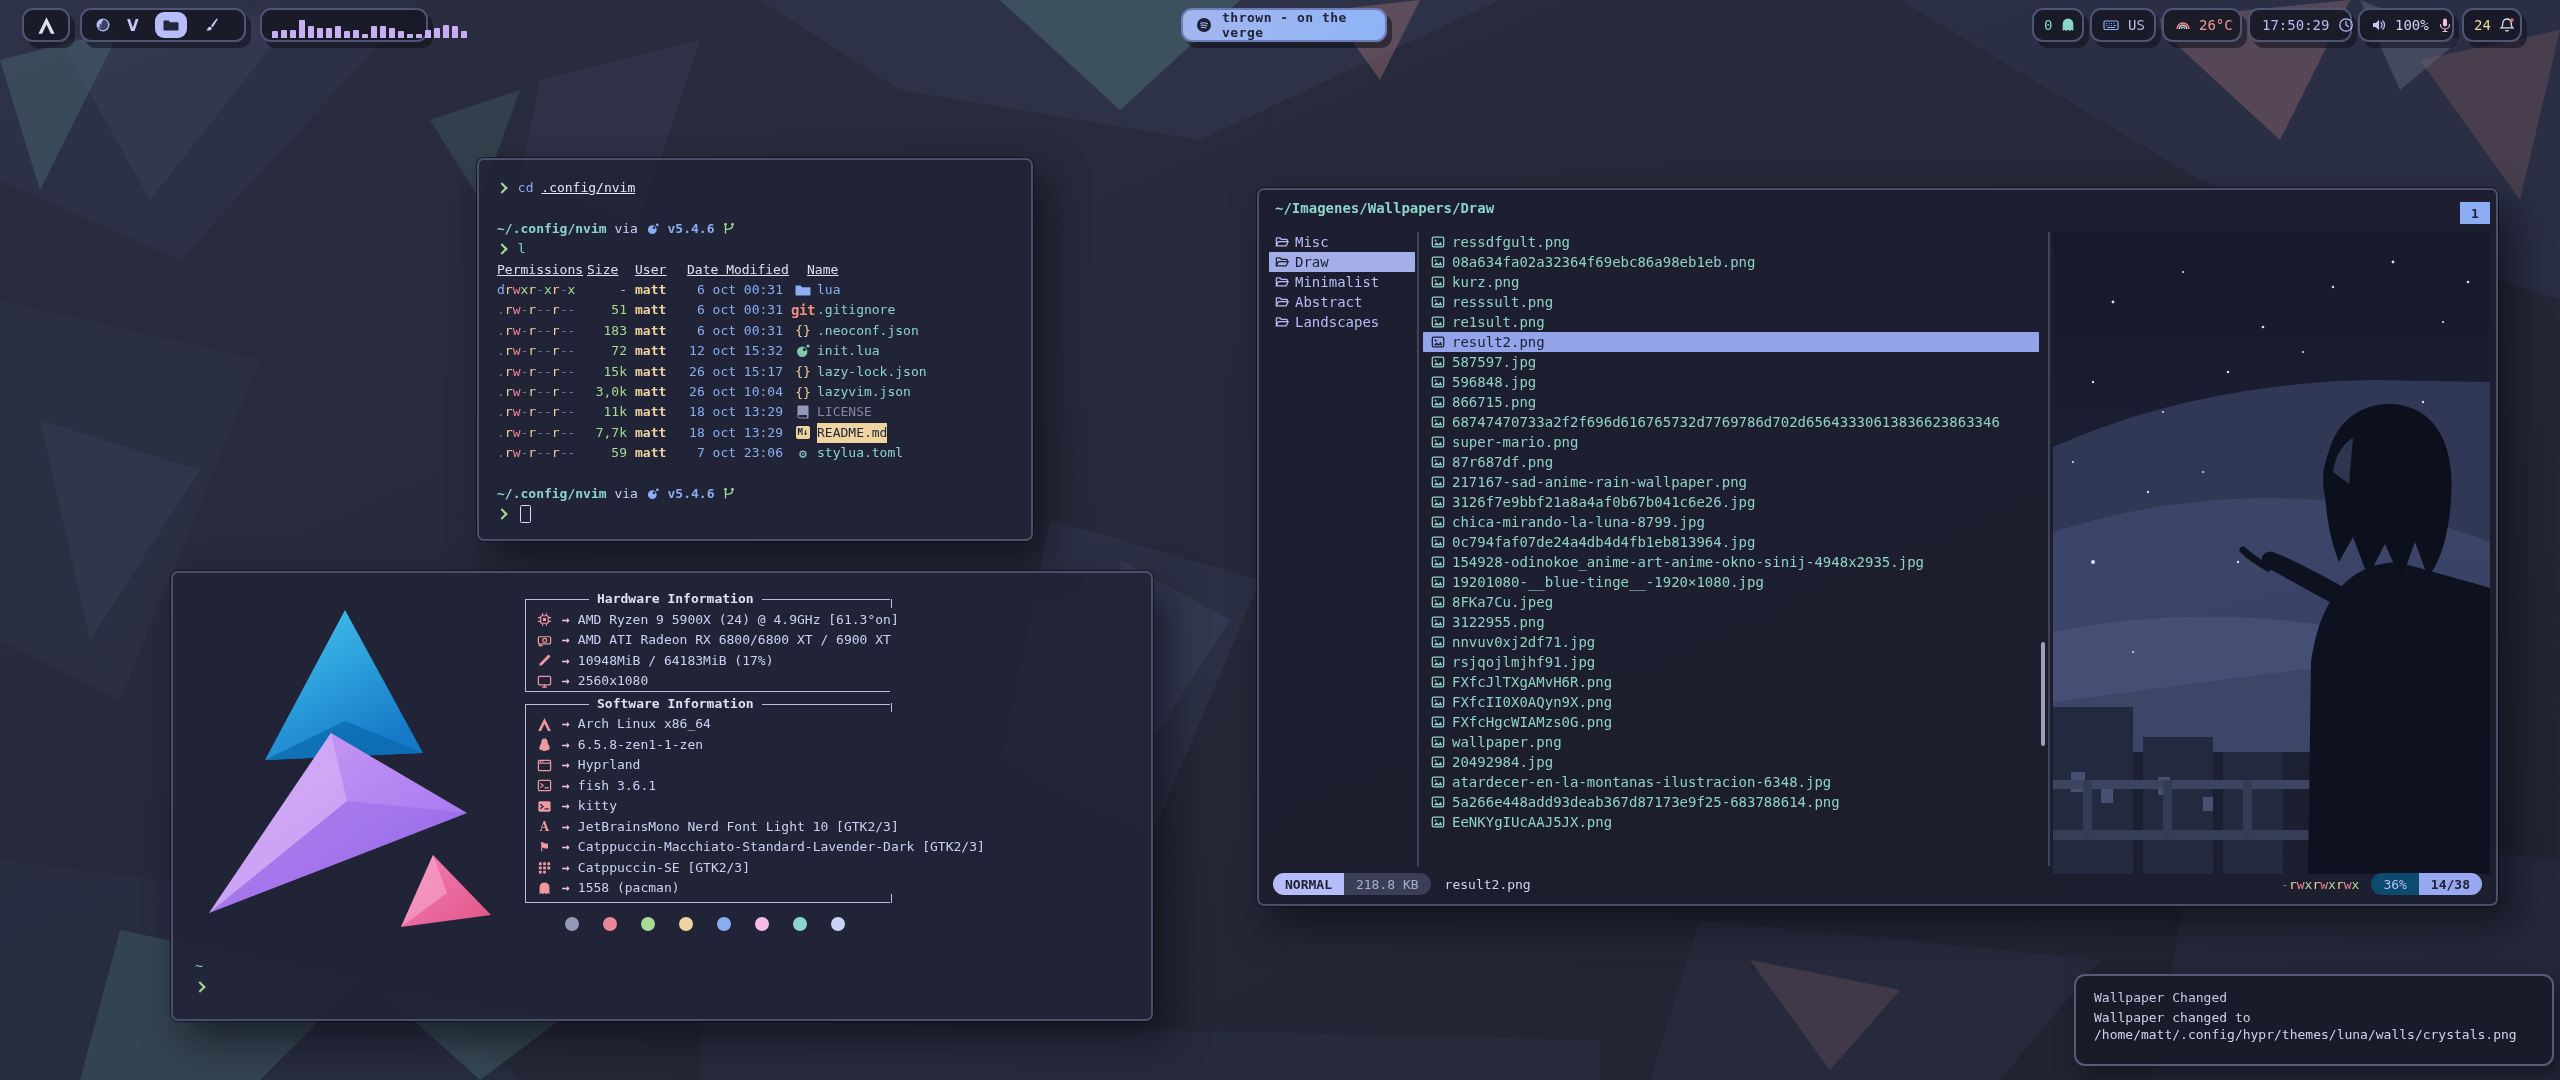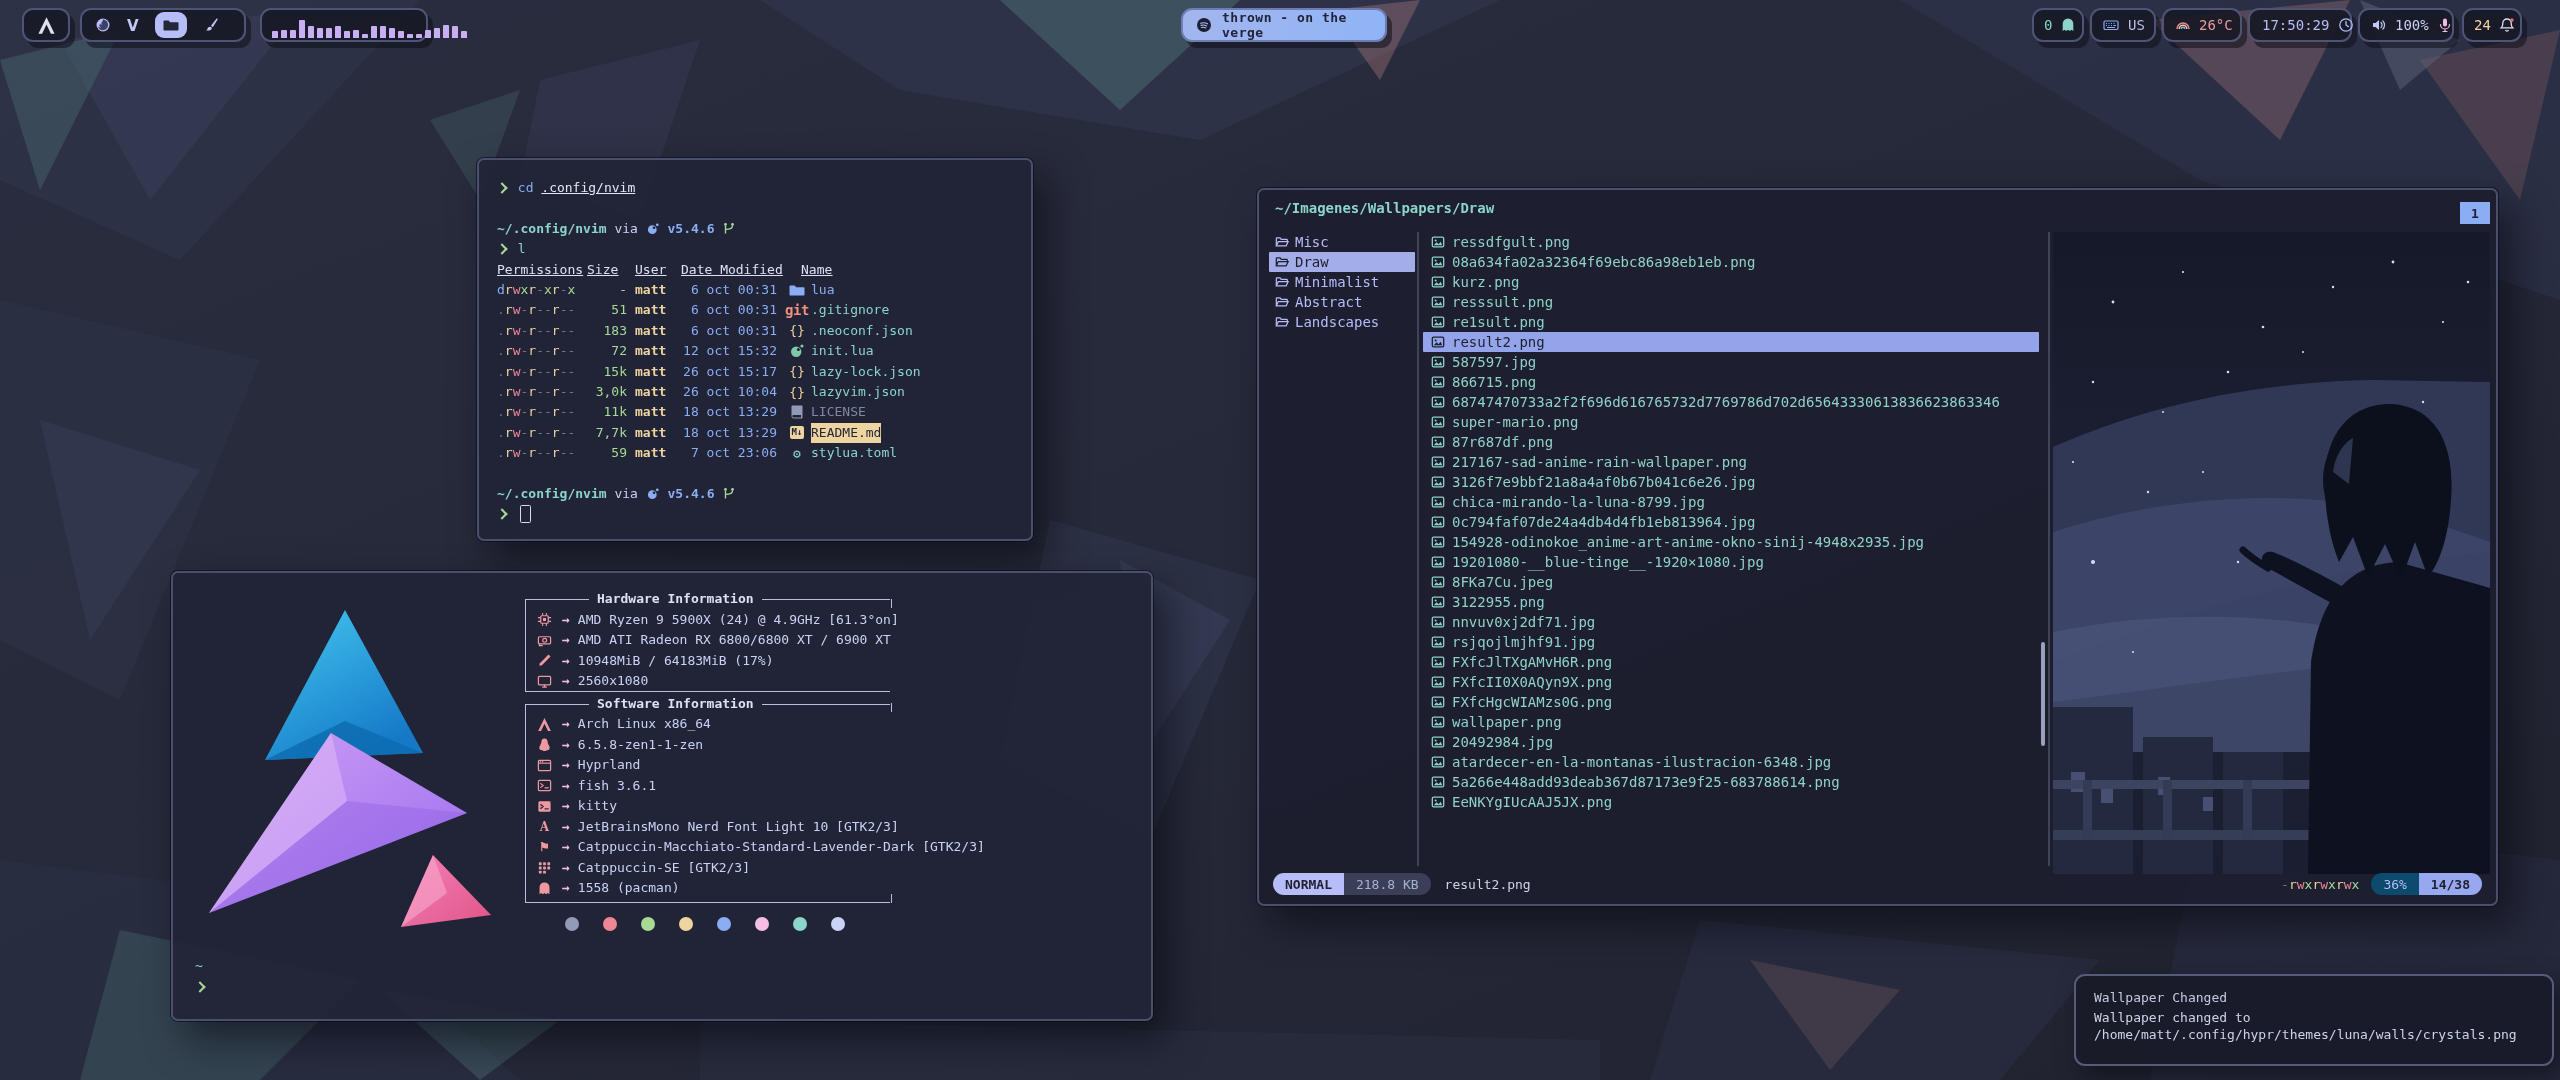--- a/index.html
+++ b/index.html
@@ -45,21 +45,21 @@
     z-index:20;
   }
   
   #terminal{left:477px;top:158px;width:556px;height:383px;padding:18px 18px 0 18px;font-size:13px;color:#cad3f5}
   .tline{height:20.4px;line-height:20.4px;white-space:pre;display:flex;align-items:center}
   .u{text-decoration:underline;color:#e4e7f4}
   .lsrow{display:flex;height:20.4px;line-height:20.4px;align-items:center}
   .col-perms{width:84px;flex:none}
   .col-size{width:40px;flex:none;text-align:right;margin-left:6px;color:#a6da95}
   .col-user{width:40px;flex:none;margin-left:8px;color:#eed49f;font-weight:bold}
-  .col-date{width:96px;flex:none;margin-left:6px;text-align:right;color:#8aadf4}
+  .col-date{width:96px;flex:none;margin-left:12px;text-align:right;color:#8aadf4}
   .col-icon{width:20px;flex:none;margin-left:10px;display:flex;justify-content:center}
   .col-name{margin-left:4px}
   .hdr span{text-decoration:underline;color:#dde2f3}
   .name-hl{background:#eed49f;color:#24273a}
   .md-badge{display:inline-block;background:#eed49f;color:#24273a;font-size:9px;font-weight:bold;line-height:11px;padding:1px 2px;border-radius:2px}
   .git-badge{font-size:14px;font-weight:bold;color:#f0907d;letter-spacing:-.5px}
   .ticon{font-size:13px;line-height:13px}
   .cursor{display:inline-block;width:9px;height:16px;border:1.5px solid #d5dcf2;border-radius:1.5px;margin-left:2px;vertical-align:-3px}
   
   #fetch{left:171px;top:571px;width:982px;height:450px;font-size:13px;color:#cad3f5}
@@ -656,20 +656,30 @@
       </div>
       <div class="frow">
         <span class="icn" style="color:currentColor">
           <svg viewBox="0 0 16 16">
             <rect x="1.5" y="2.5" width="13" height="11" rx="1.5" fill="none" stroke="currentColor" stroke-width="1.5"></rect>
             <circle cx="5.3" cy="6.2" r="1.2" fill="currentColor"></circle>
             <path d="M3.2 11.8l3.2-3.4 2.2 2.2 2.5-2.9 1.7 4.1z" fill="currentColor"></path>
           </svg>
         </span>
         <span>587597.jpg</span>
+      </div>
+      <div class="frow">
+        <span class="icn" style="color:currentColor">
+          <svg viewBox="0 0 16 16">
+            <rect x="1.5" y="2.5" width="13" height="11" rx="1.5" fill="none" stroke="currentColor" stroke-width="1.5"></rect>
+            <circle cx="5.3" cy="6.2" r="1.2" fill="currentColor"></circle>
+            <path d="M3.2 11.8l3.2-3.4 2.2 2.2 2.5-2.9 1.7 4.1z" fill="currentColor"></path>
+          </svg>
+        </span>
+        <span>596848.jpg</span>
       </div>
       <div class="frow">
         <span class="icn" style="color:currentColor">
           <svg viewBox="0 0 16 16">
             <rect x="1.5" y="2.5" width="13" height="11" rx="1.5" fill="none" stroke="currentColor" stroke-width="1.5"></rect>
             <circle cx="5.3" cy="6.2" r="1.2" fill="currentColor"></circle>
             <path d="M3.2 11.8l3.2-3.4 2.2 2.2 2.5-2.9 1.7 4.1z" fill="currentColor"></path>
           </svg>
         </span>
         <span>866715.png</span>

